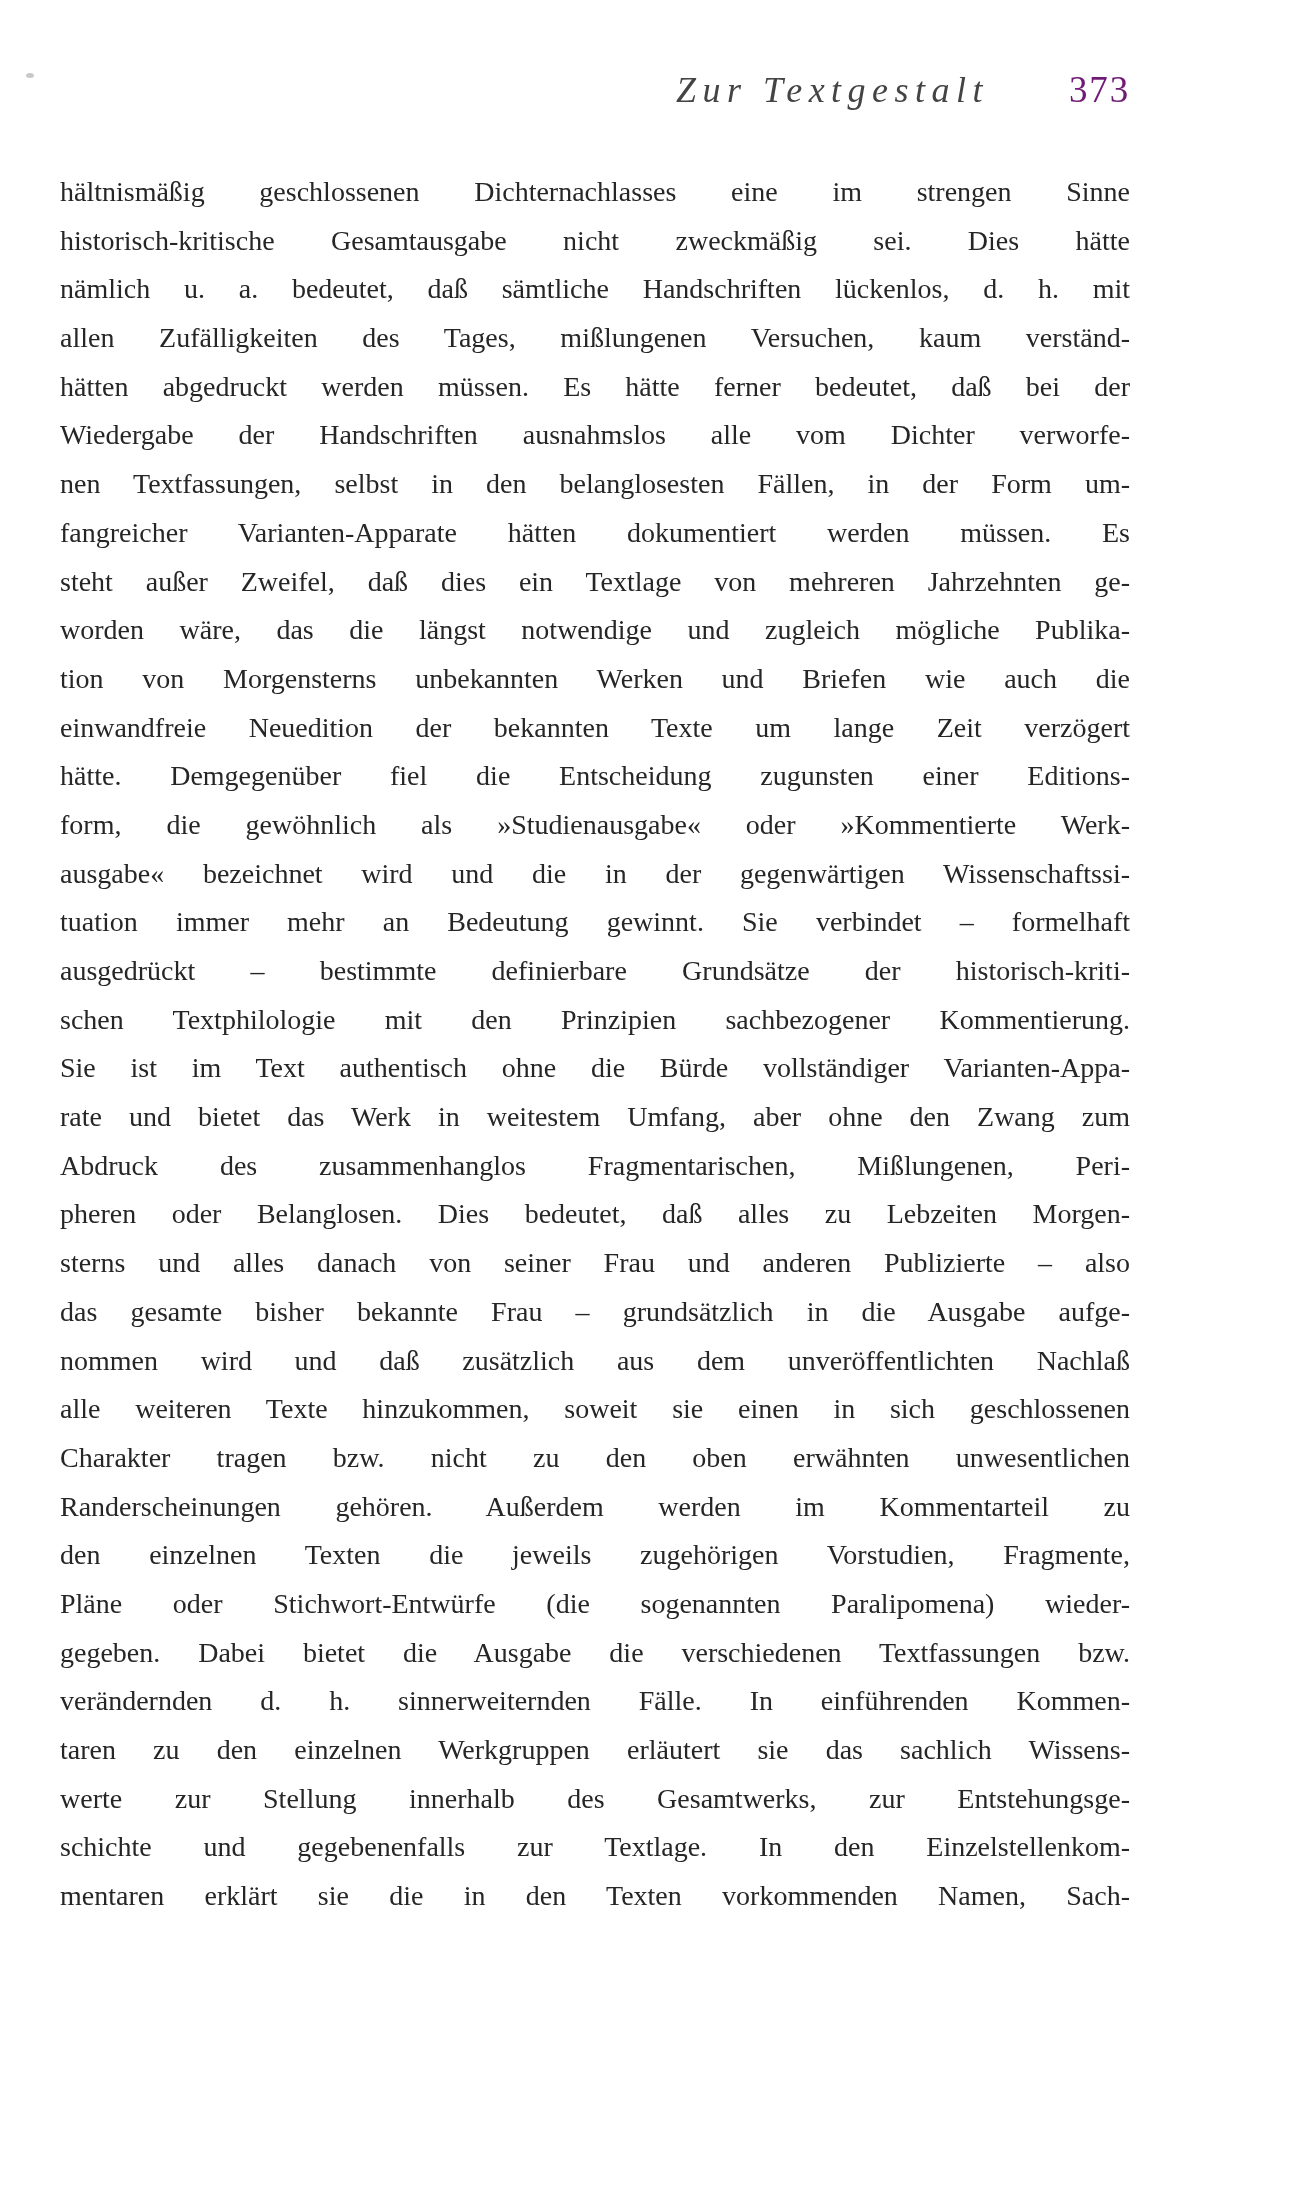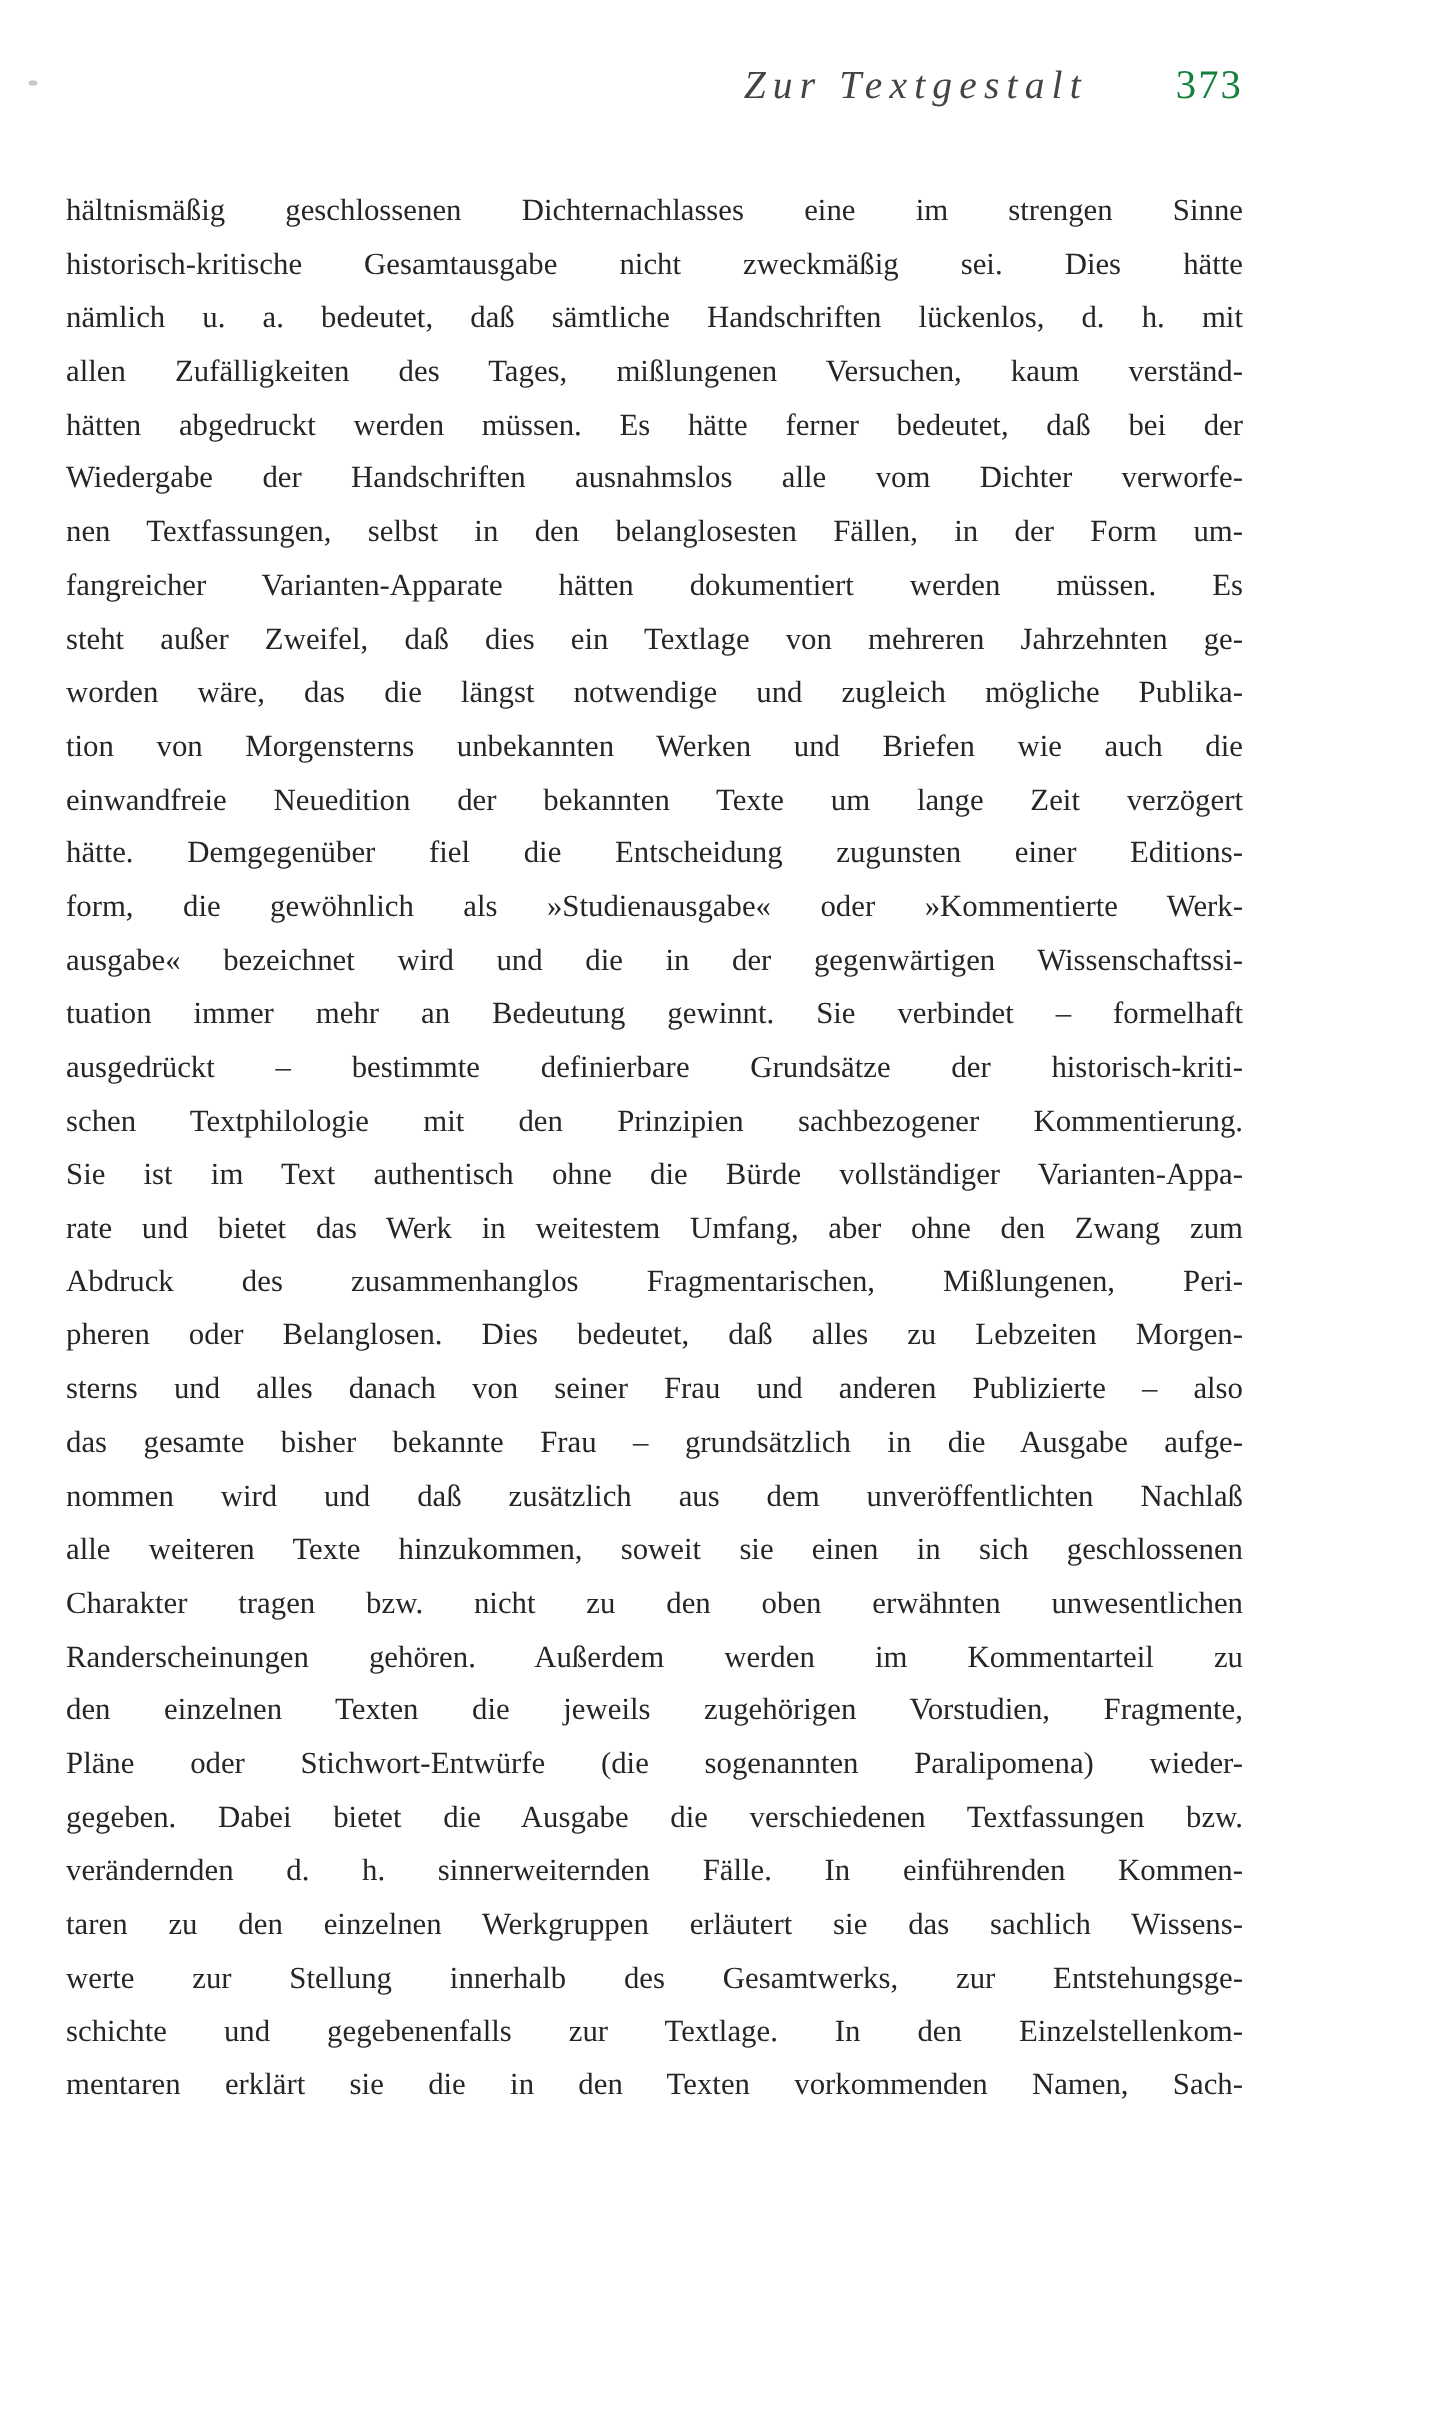--- a/index.html
+++ b/index.html
@@ -34,26 +34,27 @@
     justify-content: flex-end;
     align-items: baseline;
     color: #3b3b3b;
   }
   .head-title {
     font-style: italic;
     font-size: 36px;
     letter-spacing: 0.18em;
     color: #444444;
     white-space: nowrap;
+    margin-top: 13px;
   }
   .page-number {
     margin-left: 80px;
     font-size: 37px;
     letter-spacing: 0.05em;
-    color: #15803d;
+    color: #701a75;
   }
   .text-block {
     position: absolute;
     top: 168px;
     left: 60px;
     width: 1070px;
     font-size: 28px;
     line-height: 48.7px;
     color: #262626;
   }

